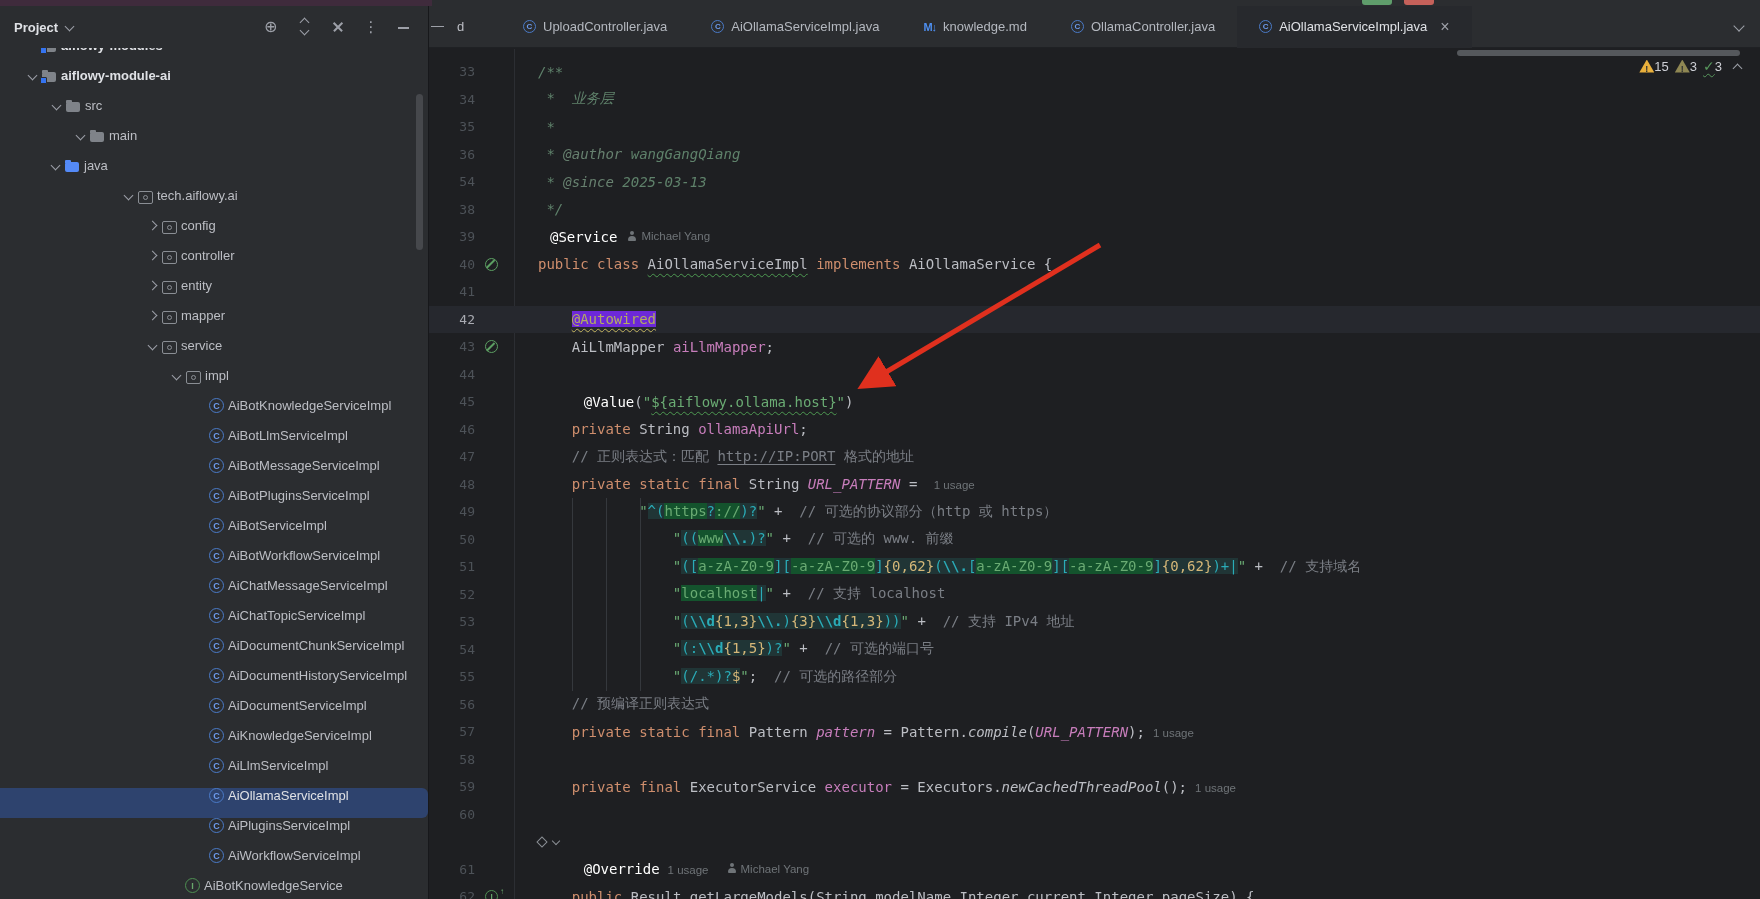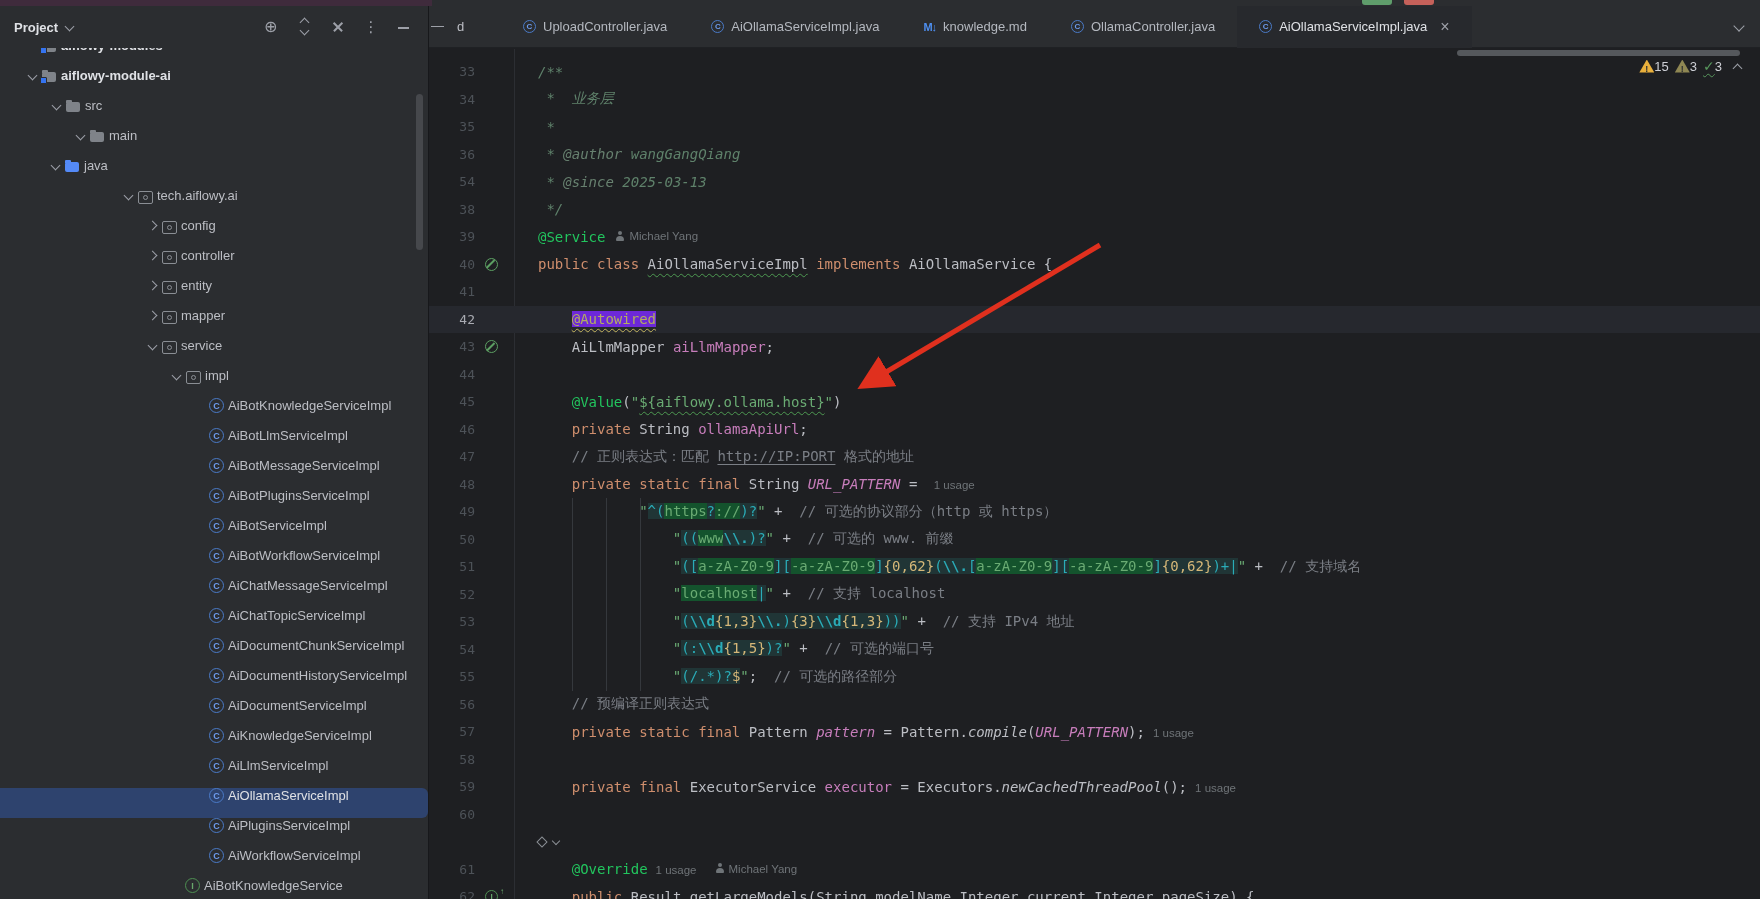--- a/index.html
+++ b/index.html
@@ -89,21 +89,21 @@
   .crow.active { background:#26282e; }
   .gnum { width:46px; flex:none; text-align:right; color:#4d5258; font-size:13px;
     font-family:"DejaVu Sans Mono",monospace; }
   .crow.active .gnum { color:#a9abb2; }
   .gico { width:39px; flex:none; display:flex; align-items:center; justify-content:flex-start; padding-left:10px; position:relative; }
   .ltext { white-space:pre; font-family:"DejaVu Sans Mono","DejaVu Sans",monospace; font-size:14px; padding-left:24px; }
 
   .tk-kw { color:#cf8e6d; }
   .tk-id { color:#bcbec4; }
   .tk-cls { color:#bcbec4; text-decoration:underline wavy #4e9a52; text-decoration-thickness:1px; text-underline-offset:4px; }
-  .tk-ann { color:#22c55e; }
+  .tk-ann { color:#ffffff;margin-left:12px; }
   .tk-annauto { color:#b3ae60; background:#6d28d9; text-decoration:underline wavy #c4b45f; text-decoration-thickness:1px; text-underline-offset:4px; }
   .tk-fld { color:#c77dbb; }
   .tk-sfld { color:#c77dbb; font-style:italic; }
   .tk-str { color:#6aab73; }
   .tk-strq { color:#6aab73; text-decoration:underline wavy #4e9a52; text-decoration-thickness:1px; text-underline-offset:4px; }
   .tk-cm { color:#7a7e85; }
   .tk-cmu { color:#7a7e85; text-decoration:underline; text-underline-offset:3px; }
   .tk-doc { color:#5f826b; font-style:italic; }
   .tk-doctag { color:#67806f; font-style:italic; text-underline-offset:3px; }
   .tk-rx  { color:#6aab73; background:#14532d; }

